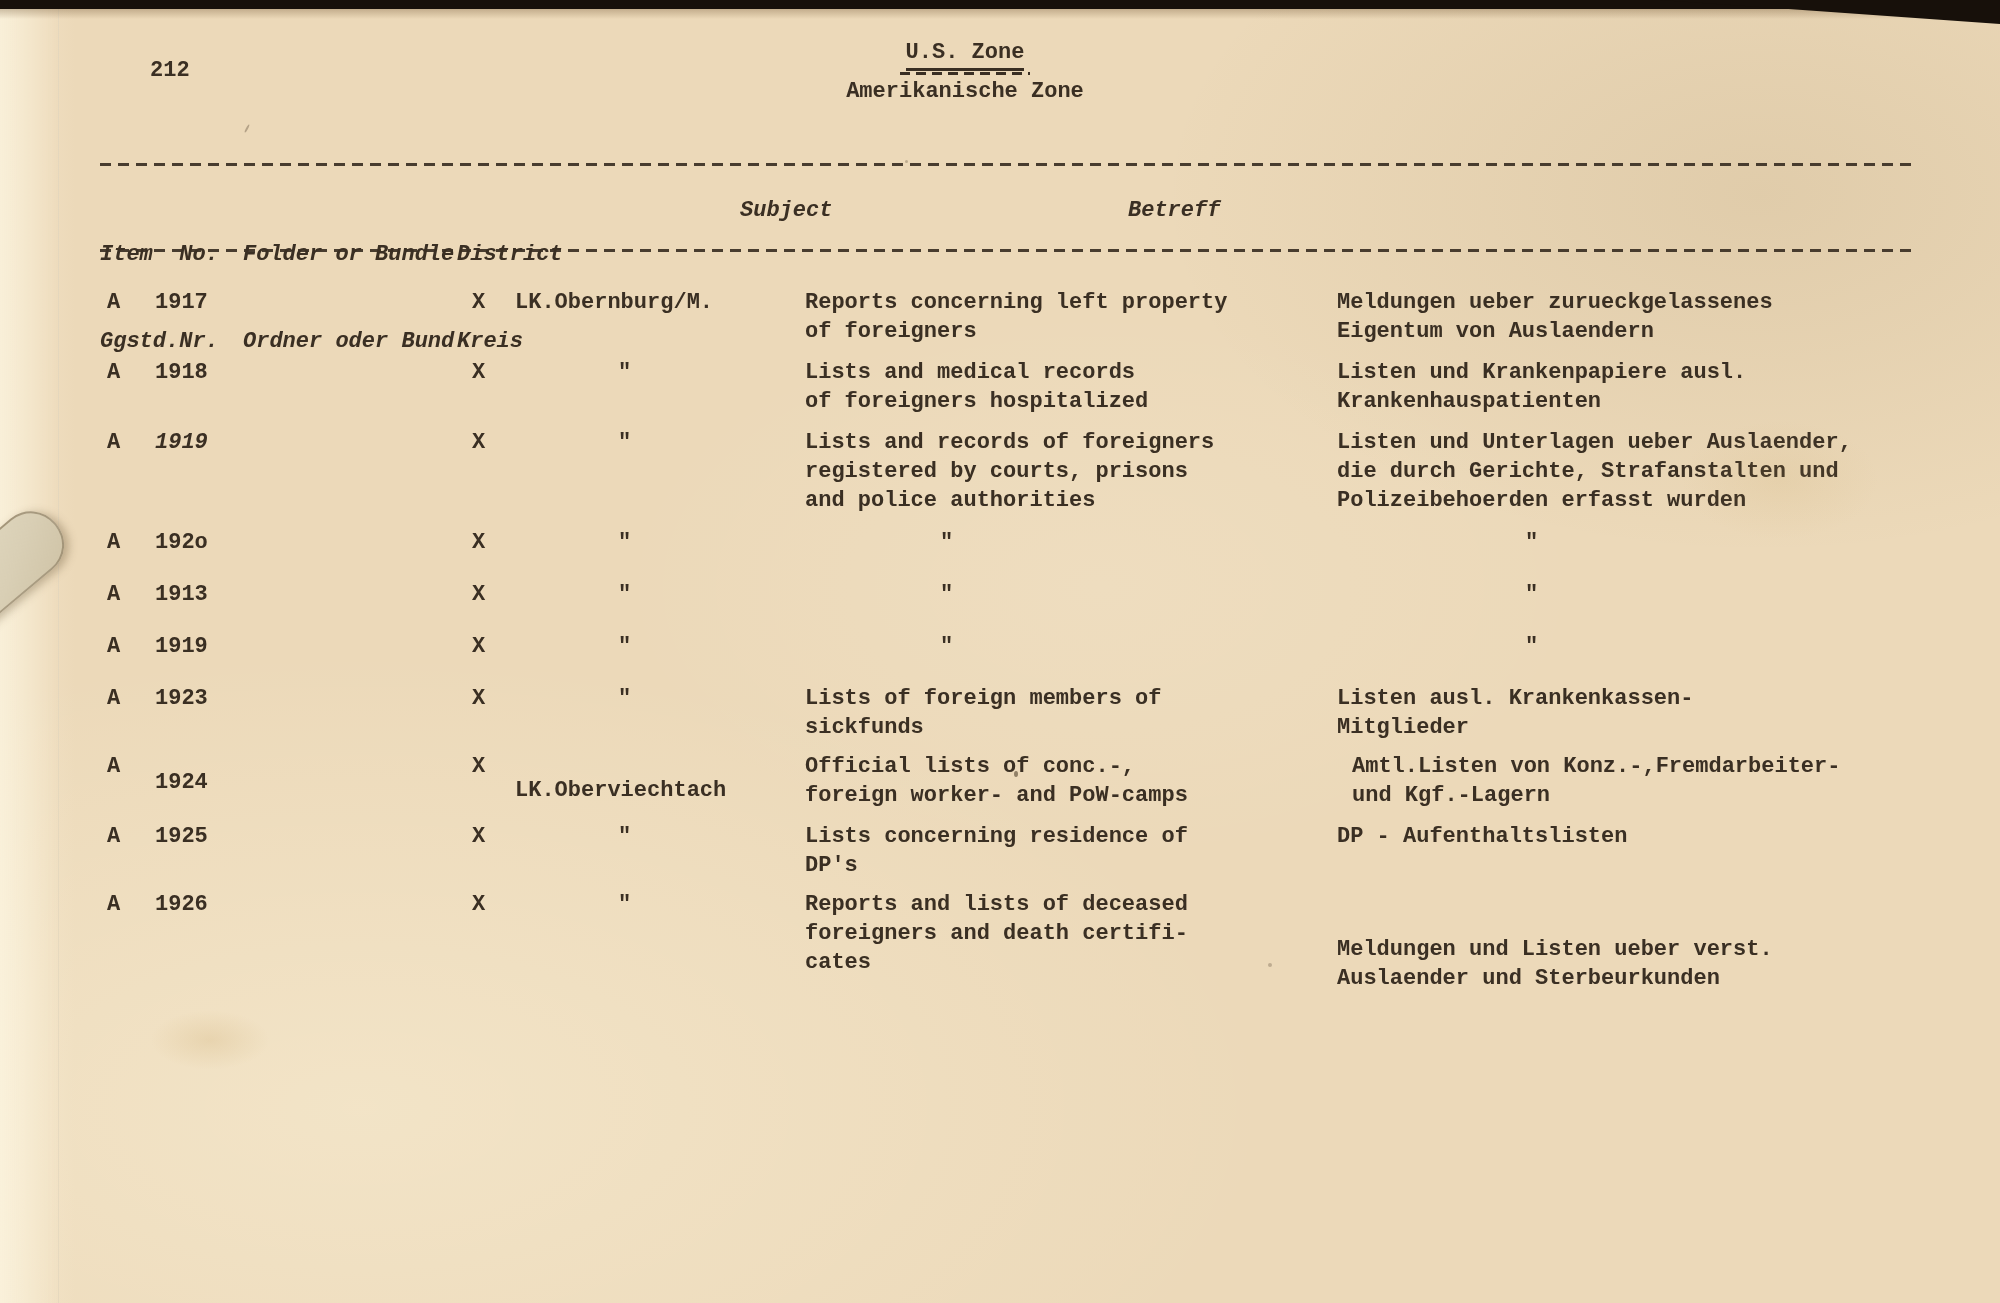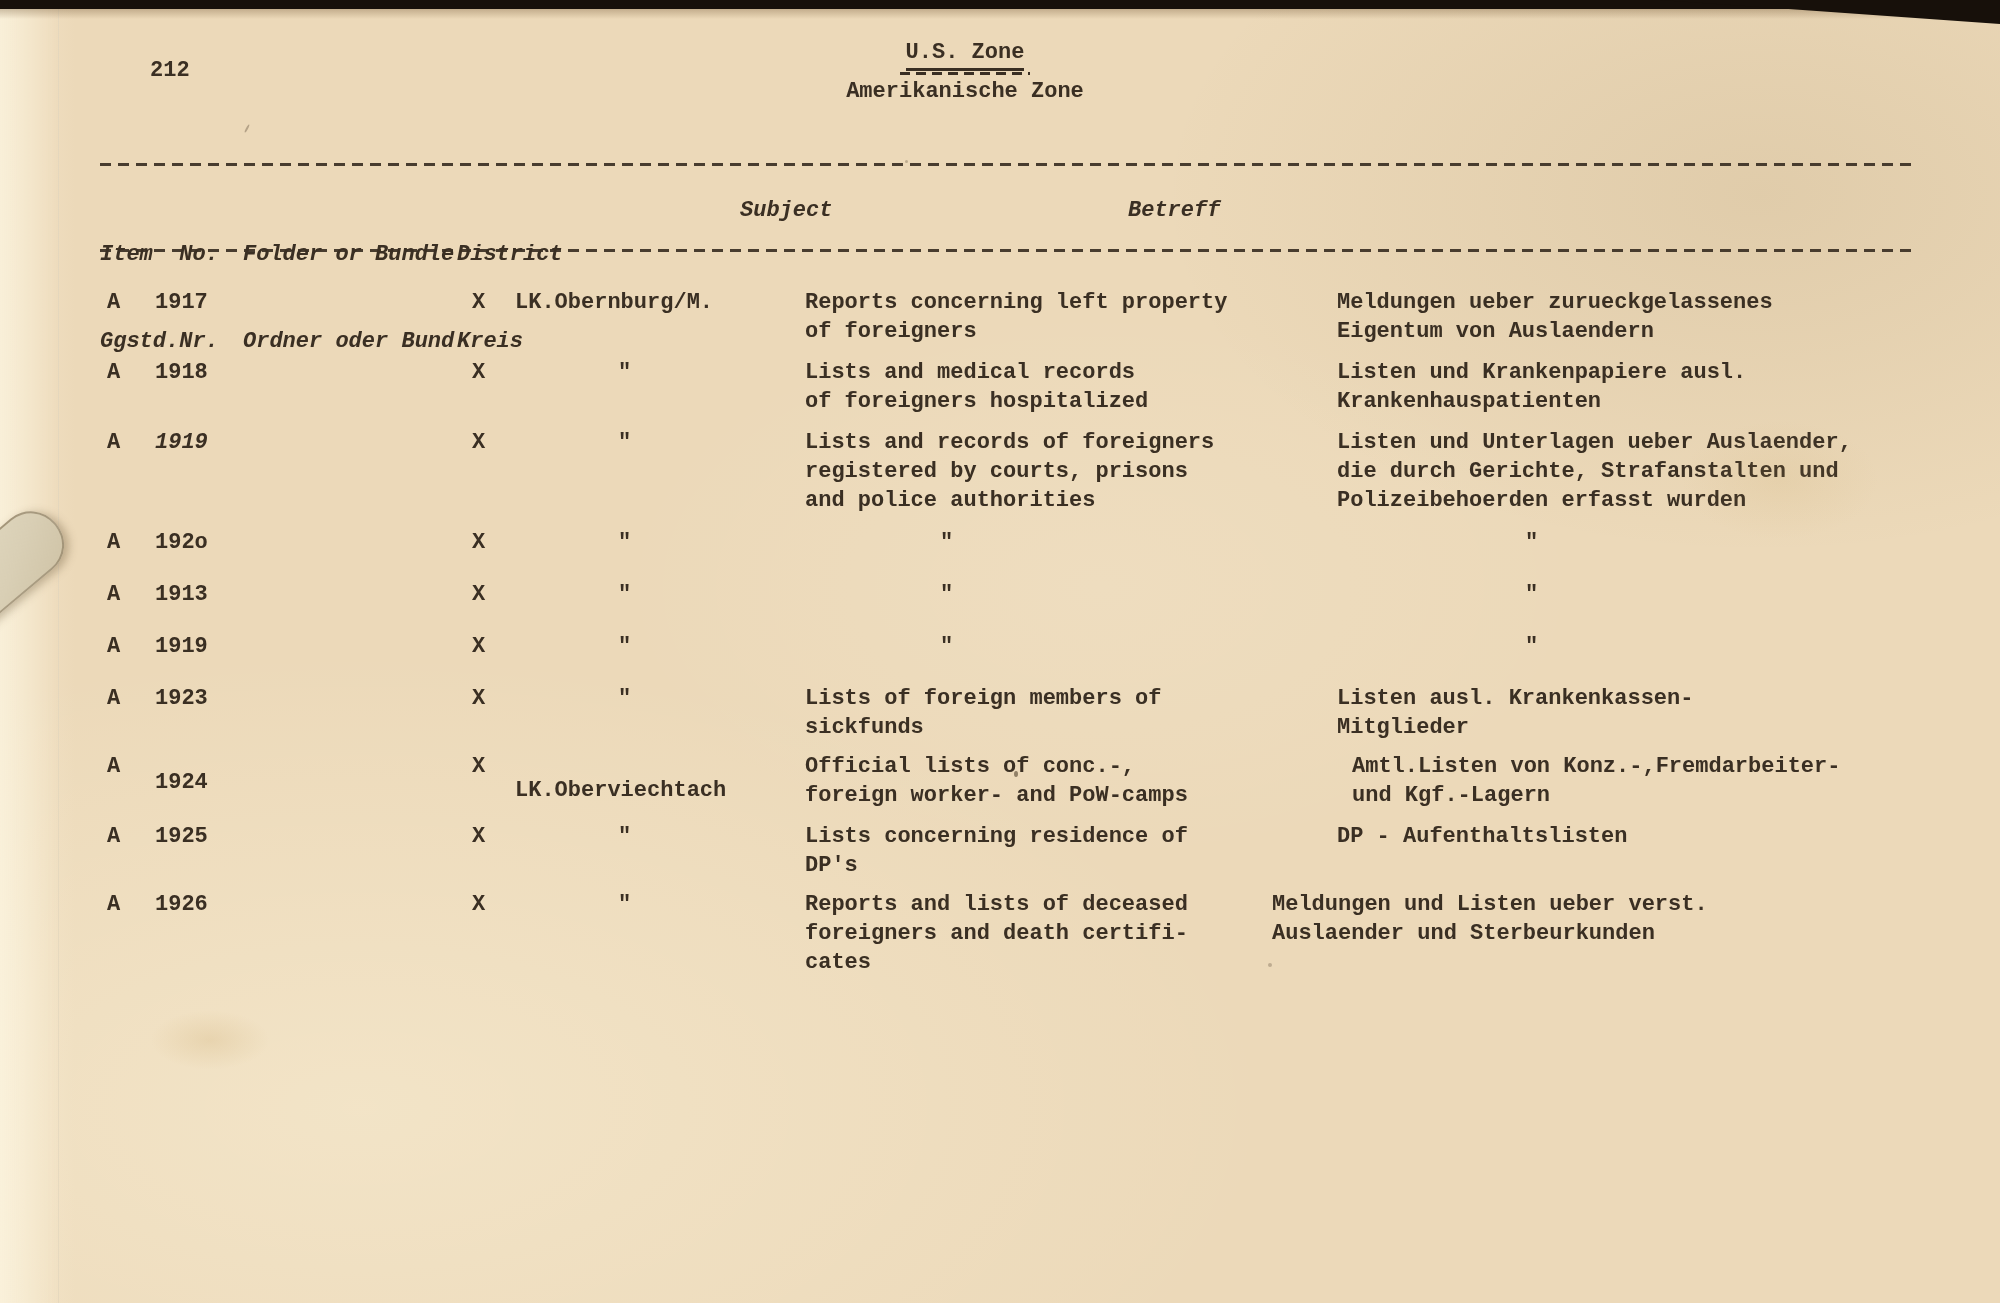--- a/index.html
+++ b/index.html
@@ -195,21 +195,21 @@
       <span class="cell" style="left: 1337px;">DP - Aufenthaltslisten</span>
     </div>
       <div class="row" style="top: 890px;">
       <span class="cell" style="left: 107px;">A</span>
       <span class="cell" style="left: 155px;">1926</span>
       <span class="cell" style="left: 472px;">X</span>
       <span class="cell" style="left: 618px;">"</span>
       <span class="cell" style="left: 805px;">Reports and lists of deceased
 foreigners and death certifi-
 cates</span>
-      <span class="cell" style="left: 1272px;">Meldungen und Listen ueber verst.
+      <span class="cell" style="left: 1337px; margin-top: 45px;">Meldungen und Listen ueber verst.
 Auslaender und Sterbeurkunden</span>
     </div>
     </div>
 
   <span class="speck s1"></span>
   <span class="speck s2"></span>
   <span class="speck s3"></span>
   <span class="speck s4"></span>
   <span class="stain t1"></span>
   <span class="stain t2"></span>

